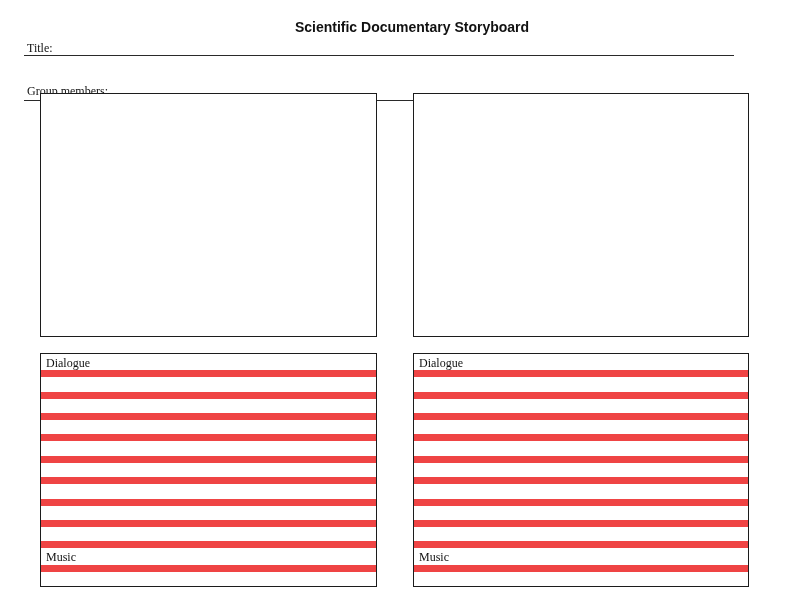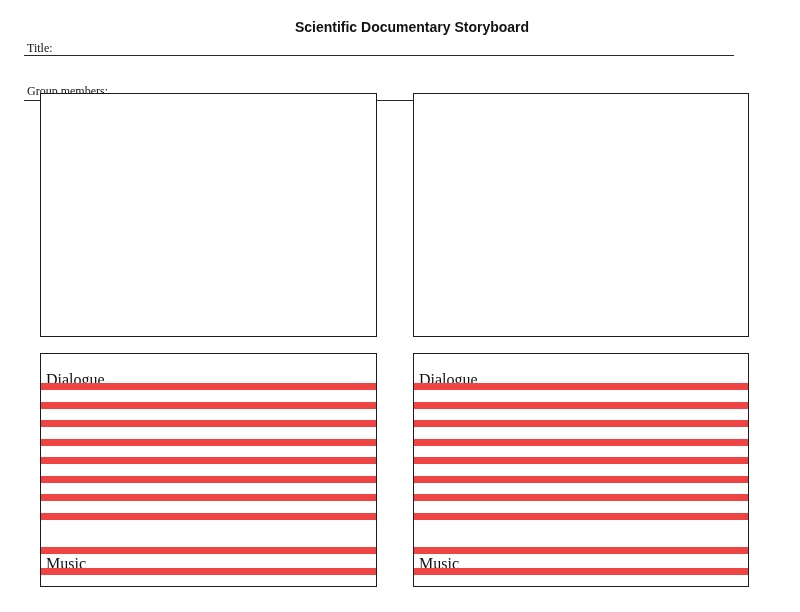--- a/index.html
+++ b/index.html
@@ -62,24 +62,23 @@
 
   .trow {
     flex: 1 1 0;
     border-top: 7px solid #ef4444;
     box-sizing: border-box;
     min-height: 0;
   }
   .stable > .trow:first-child { border-top: none; }
   .rowgroup { display: contents; }
   .label-row {
-    font-size: 16px;
+    font-size: 12px;
     line-height: 15px;
     padding: 2px 0 0 5px;
-    margin-top: 16px;
   }
 </style>
 </head>
 <body>
 
 <div class="page">
 
   <div class="doc-heading">Scientific Documentary Storyboard</div>
 
   <div class="field" id="field-title">

